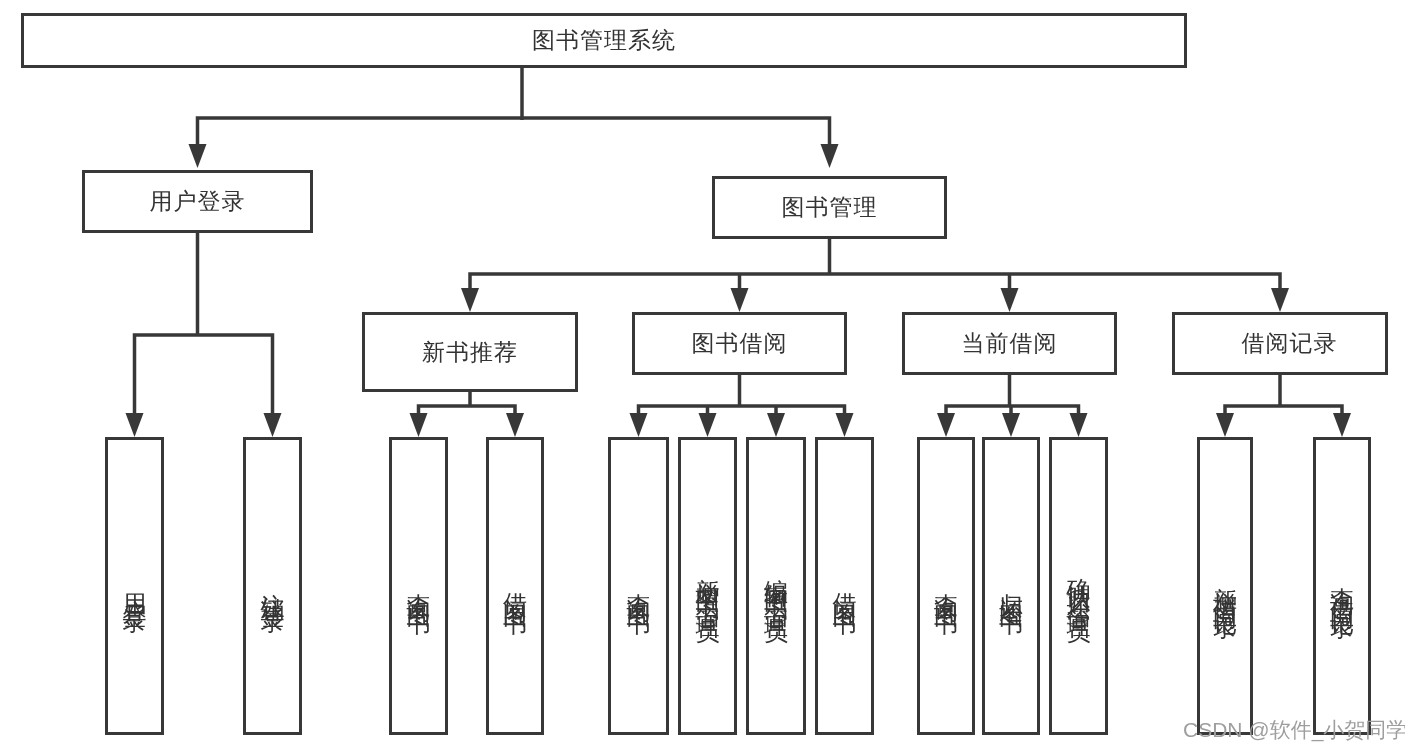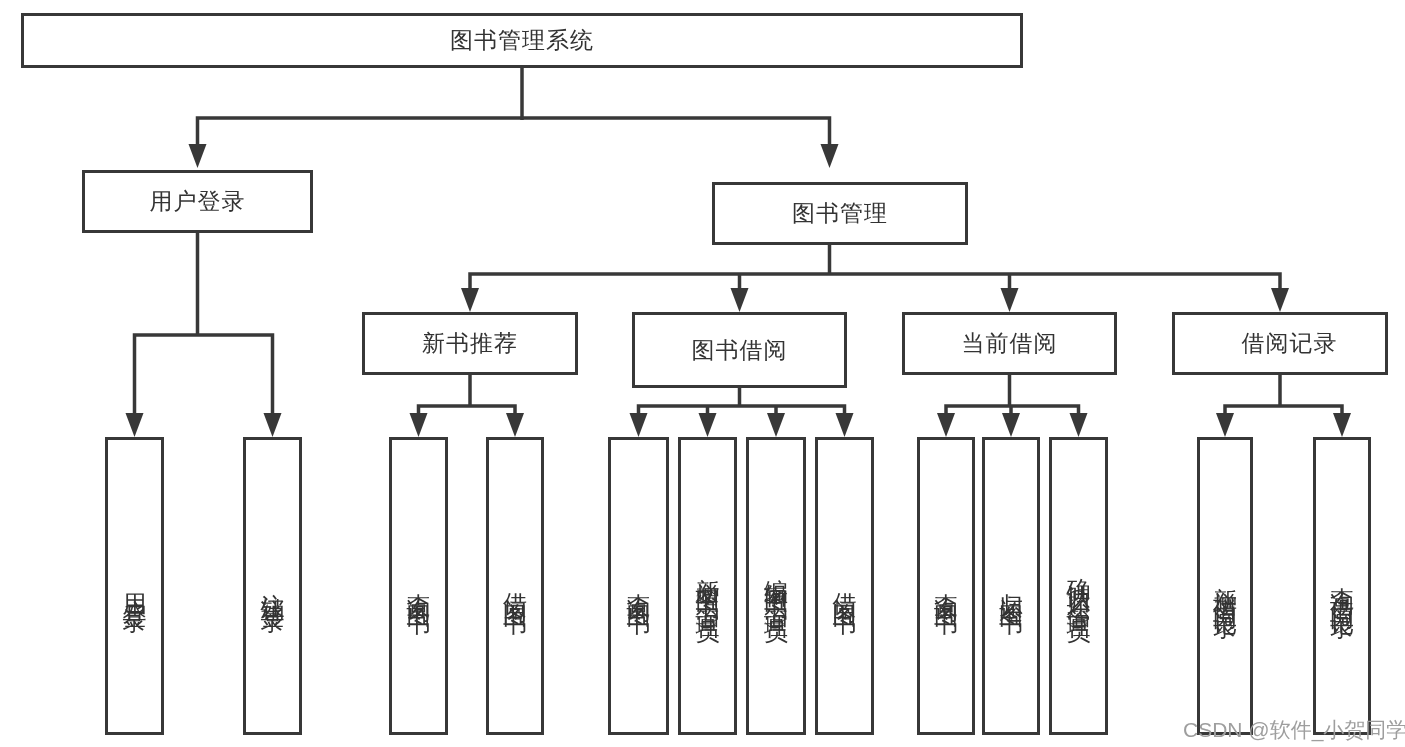--- a/index.html
+++ b/index.html
@@ -108,27 +108,27 @@
       <polygon points="767,413 785,413 776,437"></polygon>
       <polygon points="835.5,413 853.5,413 844.5,437"></polygon>
       <polygon points="937,413 955,413 946,437"></polygon>
       <polygon points="1002,413 1020,413 1011,437"></polygon>
       <polygon points="1069.5,413 1087.5,413 1078.5,437"></polygon>
       <polygon points="1216,413 1234,413 1225,437"></polygon>
       <polygon points="1333,413 1351,413 1342,437"></polygon>
     </g>
   </svg>
 
-  <div class="node" style="left:21px; top:13px; width:1002px; height:55px;">图书管理系统</div>
+  <div class="node" style="left:21px; top:13px; width:1166px; height:55px;">图书管理系统</div>
 
   <div class="node" style="left:82px; top:170px; width:231px; height:63px;">用户登录</div>
-  <div class="node" style="left:712px; top:182px; width:256px; height:63px;">图书管理</div>
+  <div class="node" style="left:712px; top:176px; width:235px; height:63px;">图书管理</div>
 
-  <div class="node" style="left:362px; top:312px; width:216px; height:63px;">新书推荐</div>
-  <div class="node" style="left:632px; top:312px; width:215px; height:76px;">图书借阅</div>
+  <div class="node" style="left:362px; top:312px; width:216px; height:80px;">新书推荐</div>
+  <div class="node" style="left:632px; top:312px; width:215px; height:63px;">图书借阅</div>
   <div class="node" style="left:902px; top:312px; width:215px; height:63px;font-family:Liberation Serif, serif;">当前借阅</div>
   <div class="node" style="left:1172px; top:312px; width:216px; height:63px;padding-left:19px;">借阅记录</div>
 
   <div class="node leaf" style="left:105px; top:437px; width:59px; height:298px;">用户登录</div>
   <div class="node leaf" style="left:243px; top:437px; width:59px; height:298px;">注销登录</div>
 
   <div class="node leaf" style="left:389px; top:437px; width:59px; height:298px;">查询图书</div>
   <div class="node leaf" style="left:486px; top:437px; width:58px; height:298px;">借阅图书</div>
 
   <div class="node leaf" style="left:608px; top:437px; width:61px; height:298px;">查询图书</div>

